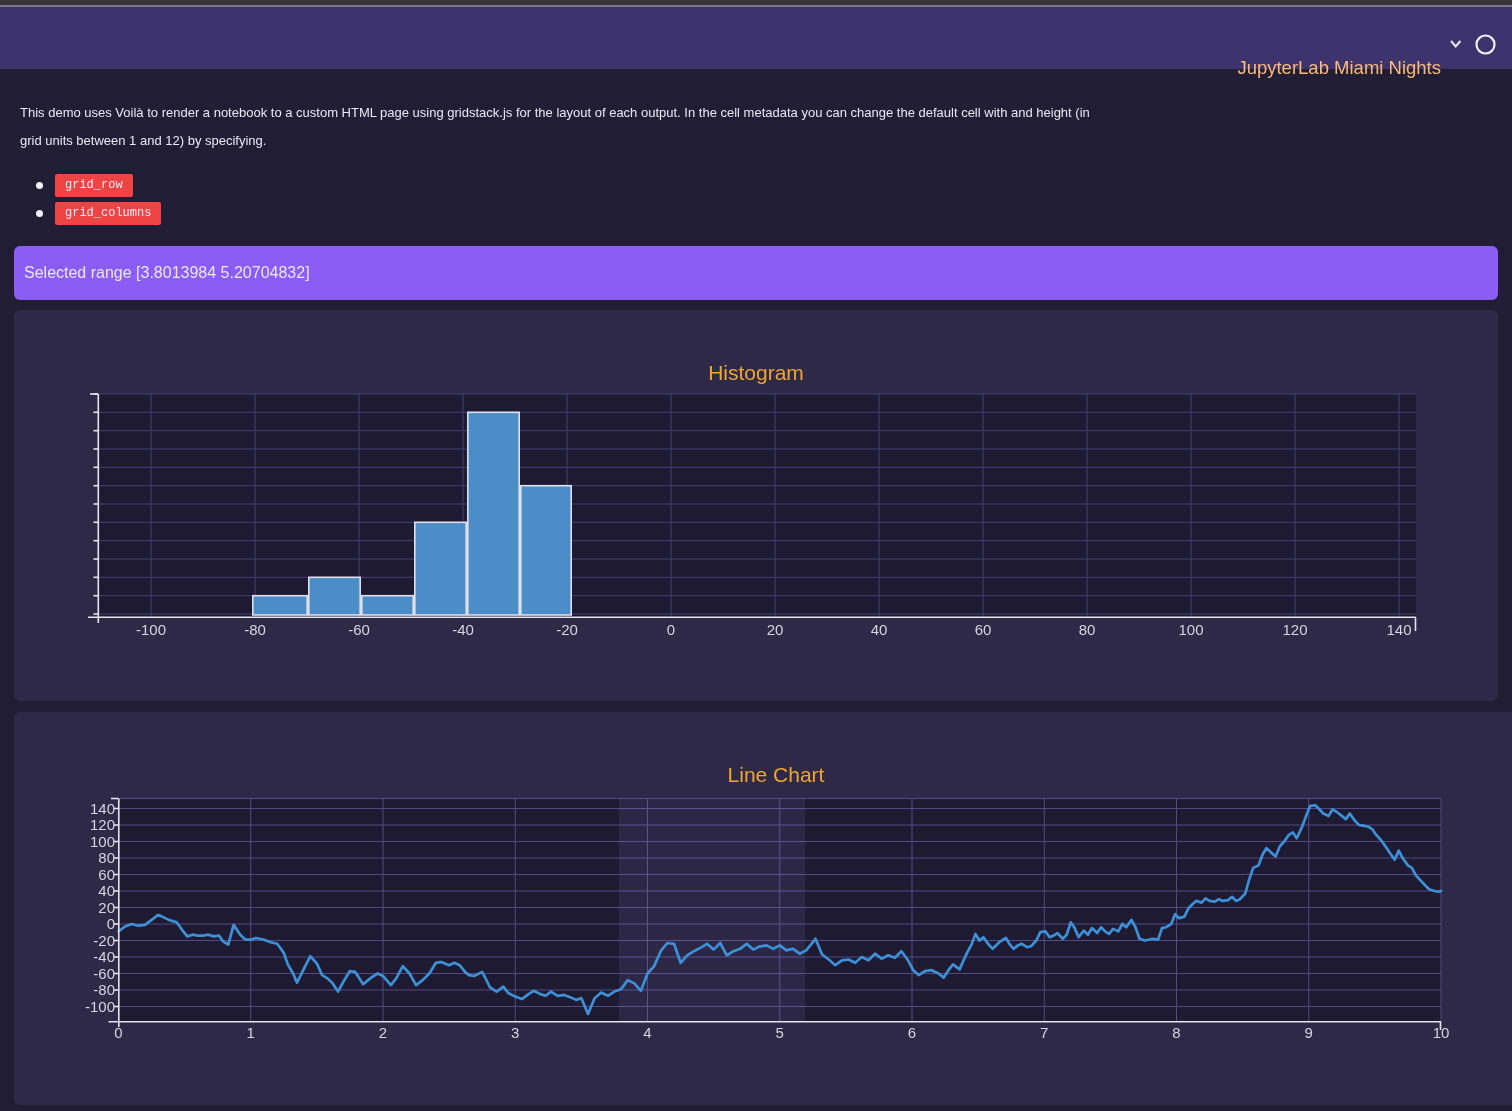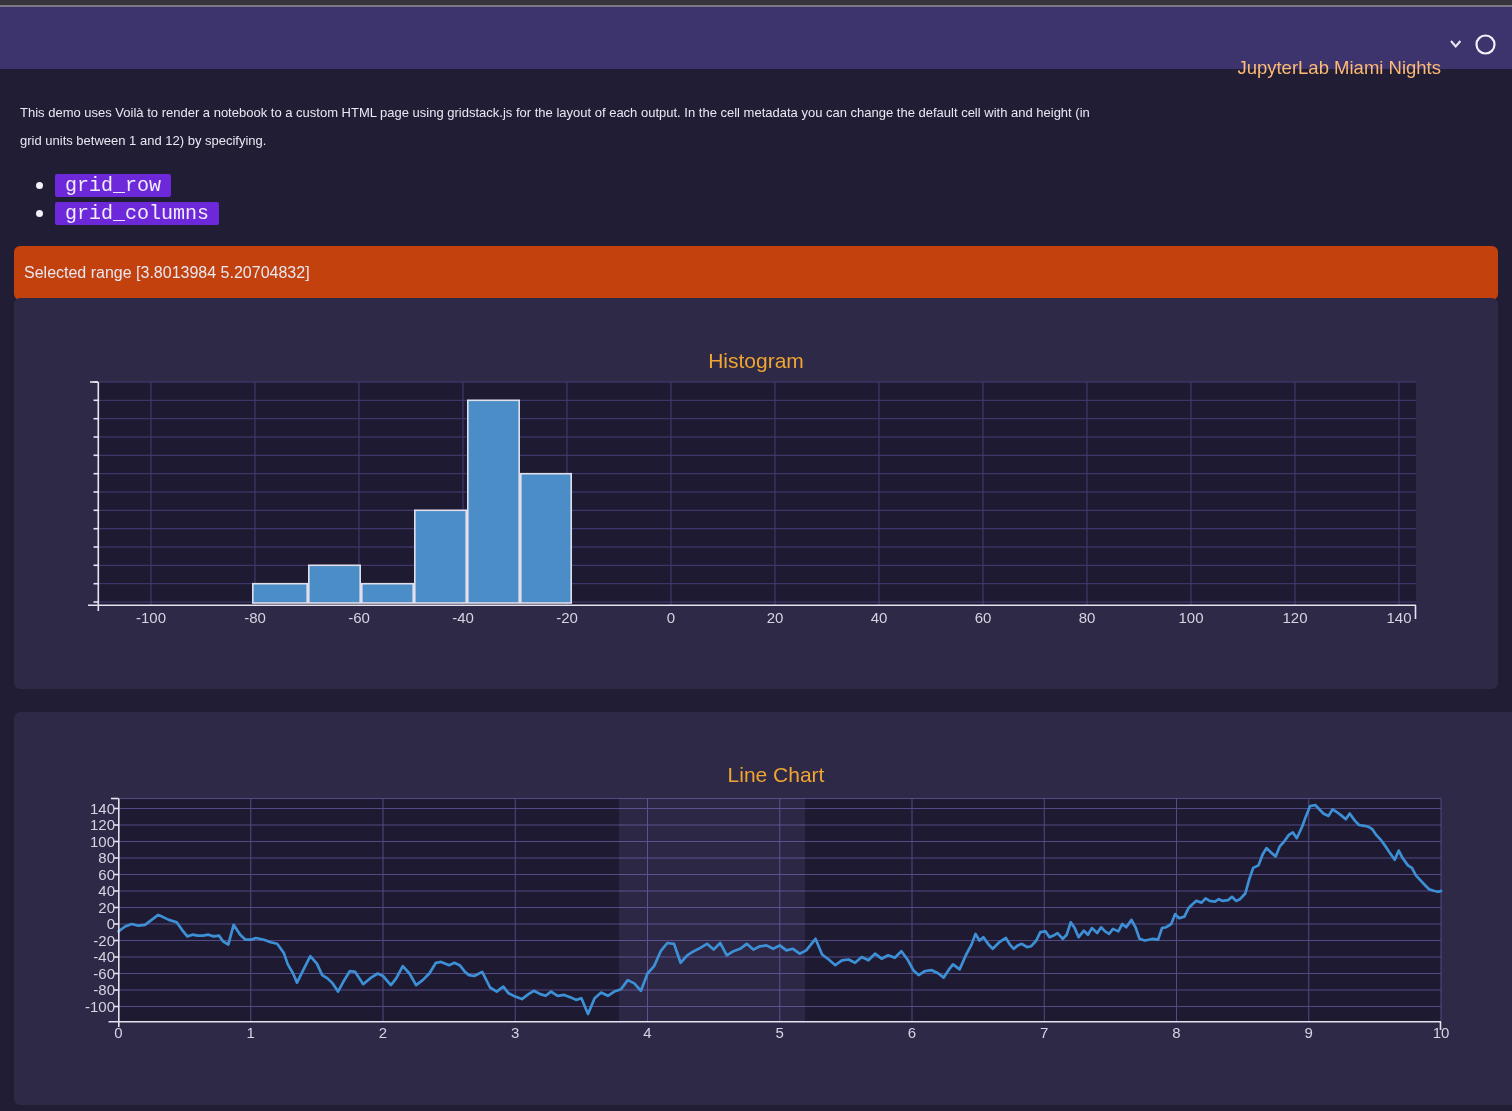--- a/index.html
+++ b/index.html
@@ -5,25 +5,25 @@
 body{width:1512px;height:1111px;background:#211d35;font-family:"Liberation Sans",sans-serif;position:relative;overflow:hidden;}
 #chrome{position:absolute;left:0;top:0;width:100%;height:5px;background:#37343c;border-bottom:2px solid #7c7985;}
 #header{position:absolute;left:0;top:7px;width:100%;height:62px;background:#3d346e;}
 #htitle{position:absolute;left:62px;top:50%;transform:translateY(-50%);font-size:36px;color:#e7e4f3;letter-spacing:0.2px;}
 #hright{position:absolute;right:71px;top:50%;transform:translateY(-50%);font-size:18.5px;color:#fdba74;margin-top:30px;}
 #chev{position:absolute;right:49px;top:32px;}
 #circ{position:absolute;right:14px;top:26px;}
 #para{position:absolute;left:20px;top:99px;font-size:13px;line-height:28px;color:#eae8f3;}
 .li{position:absolute;left:20px;height:28px;}
 .dot{position:absolute;left:16px;top:9px;width:7px;height:7px;border-radius:50%;background:#f3f1fa;}
-.code{position:absolute;left:35px;top:1px;font-family:"Liberation Mono",monospace;font-size:20px;line-height:19px;padding:2px 10px;background:#6d28d9;color:#f0eefb;border-radius:2px;}
-#selbox{position:absolute;left:14px;top:246px;width:1484px;height:54px;background:#c2410c;border-radius:6px;}
+.code{position:absolute;left:35px;top:1px;font-family:"Liberation Mono",monospace;font-size:12px;line-height:19px;padding:2px 10px;background:#ef4444;color:#f0eefb;border-radius:2px;}
+#selbox{position:absolute;left:14px;top:246px;width:1484px;height:54px;background:#8b5cf6;border-radius:6px;}
 #selbox span{position:absolute;left:10px;top:18px;font-size:16px;color:#e9e7f2;}
 .panel{position:absolute;left:14px;width:1484px;background:#2d2946;border-radius:6px;}
-#panel1{top:298px;height:391px;}
+#panel1{top:310px;height:391px;}
 #panel2{top:712px;height:393px;padding-left:20px;}
 svg text{font-family:"Liberation Sans",sans-serif;font-size:15px;fill:#d6d3e3;text-anchor:middle;}
 svg text.yl{text-anchor:end;}
 svg text.ttl{font-size:21px;fill:#f0a431;}
 .grid1 line{stroke:#453e79;stroke-width:1;}
 .grid2 line{stroke:#524b85;stroke-width:1;}
 .ax line{stroke:#e6e3f0;stroke-width:1.6;}
 .bars rect{fill:#4a8dc7;stroke:#e2dfed;stroke-width:1.6;}
 </style></head>
 <body>

